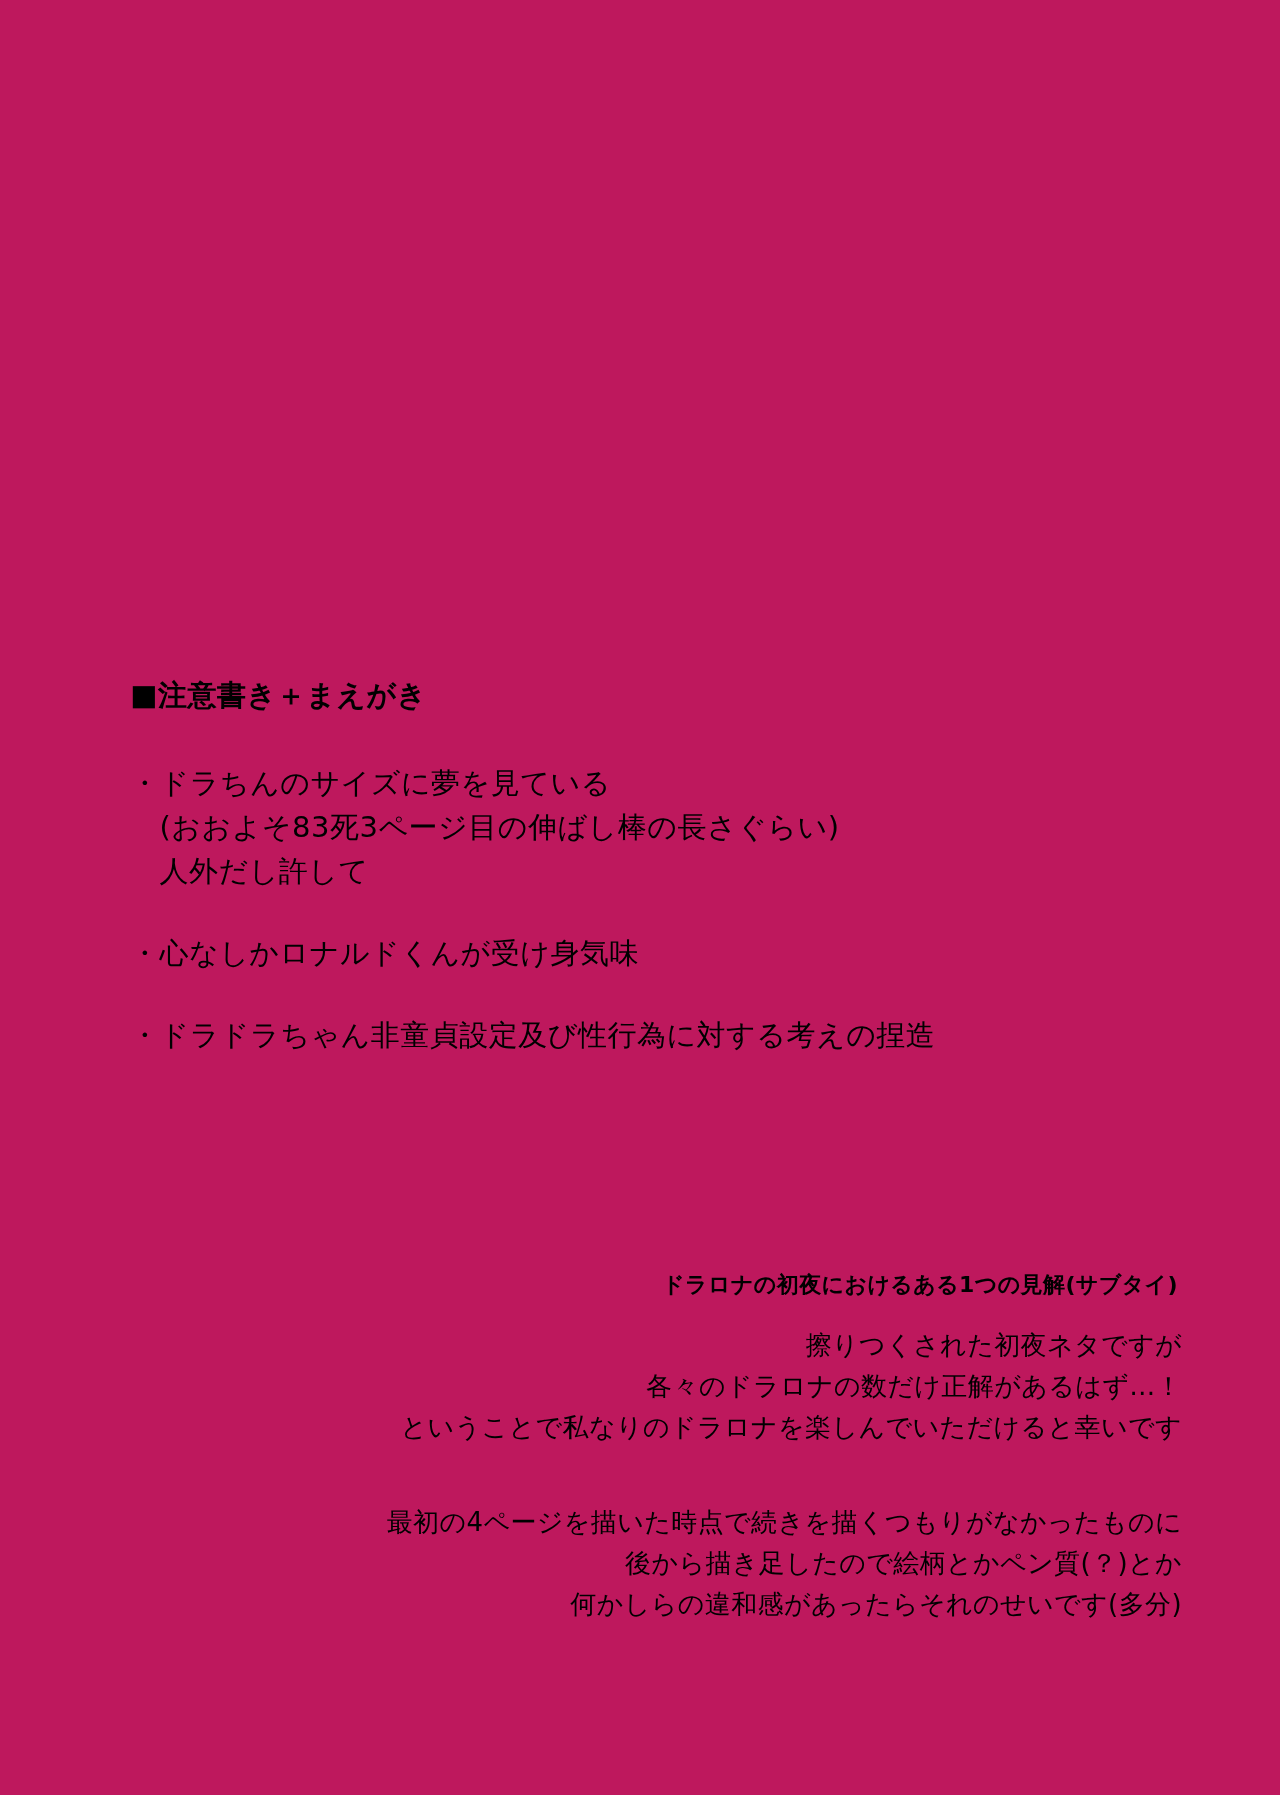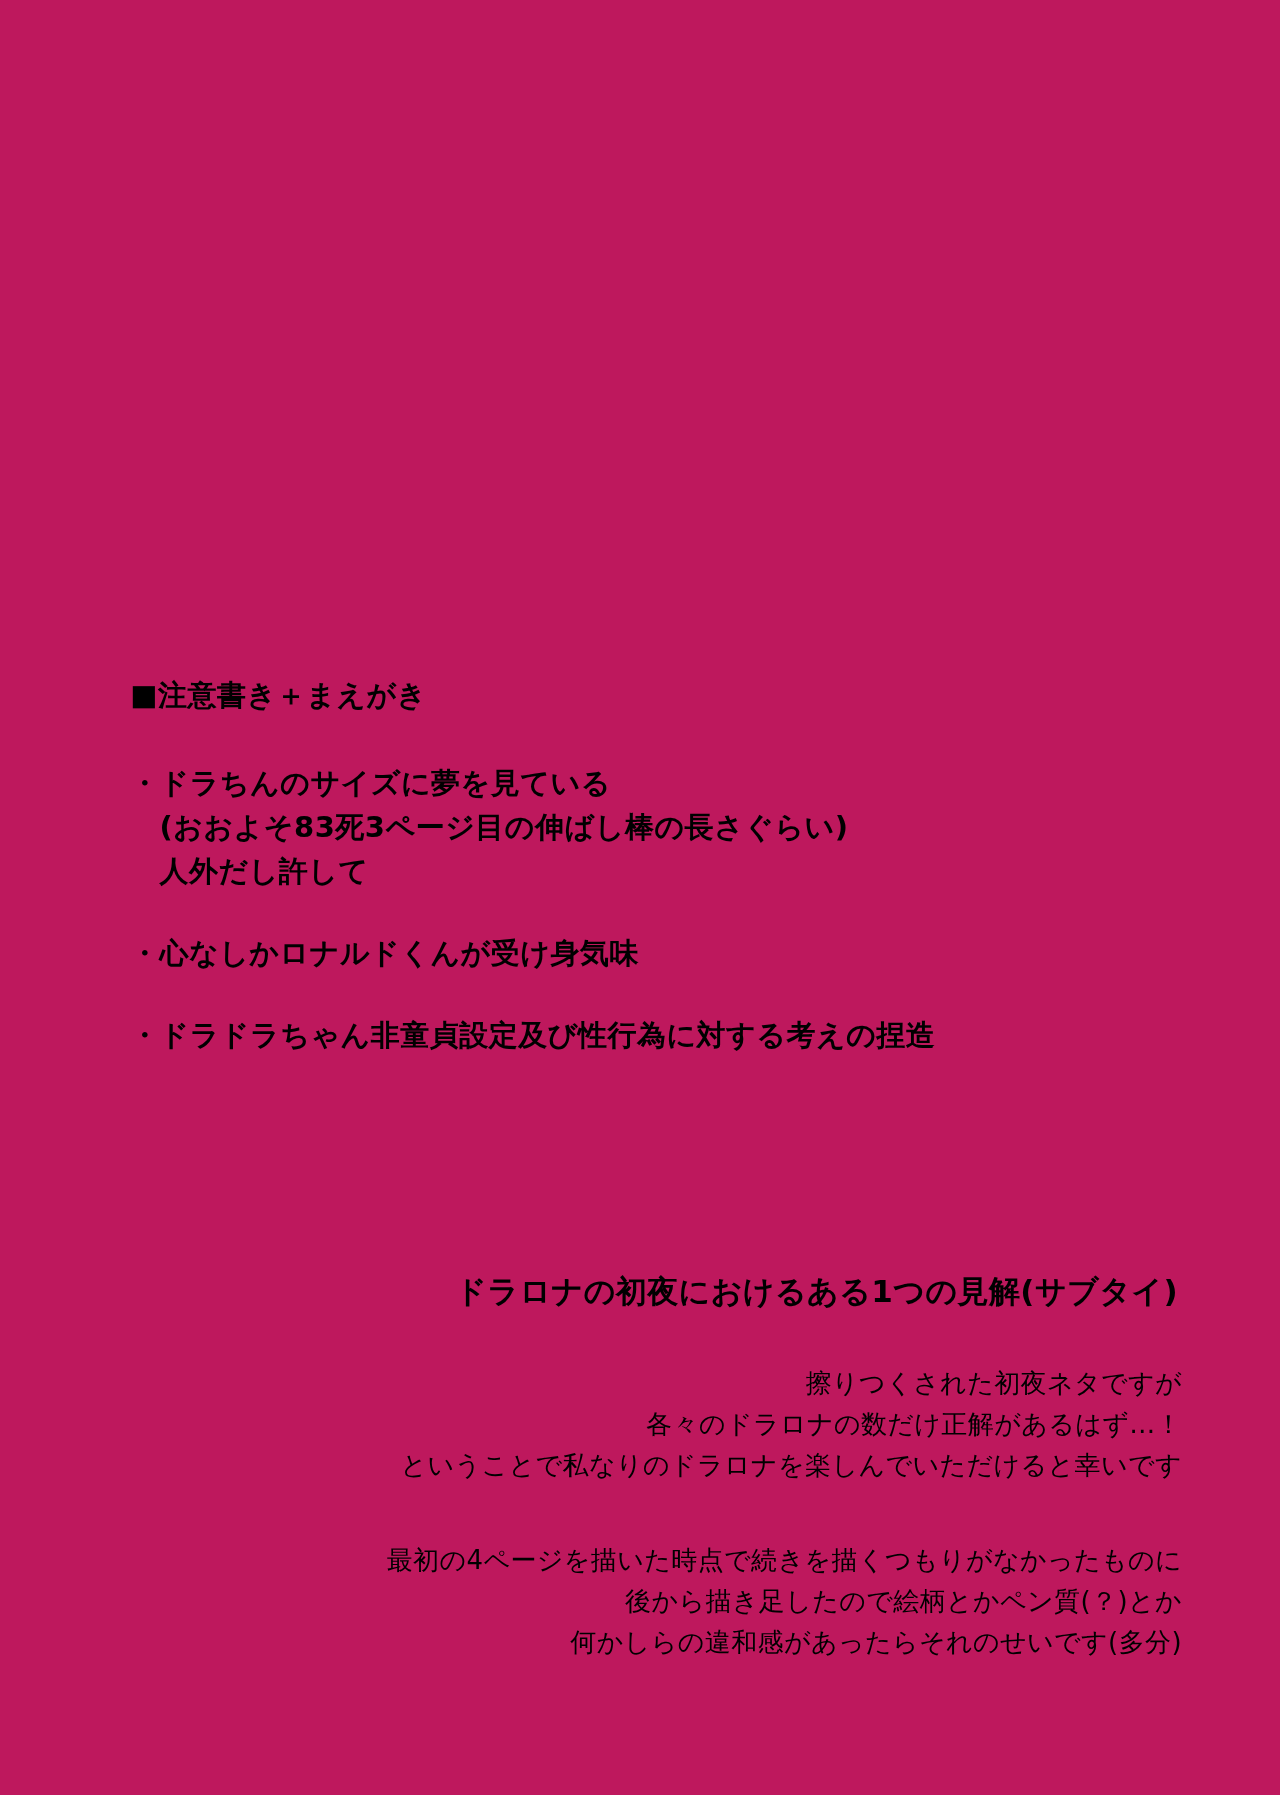--- a/index.html
+++ b/index.html
@@ -31,42 +31,42 @@
   .notes-heading {
     font-size: 29px;
     font-weight: bold;
     line-height: 1.35;
     letter-spacing: 0.5px;
     margin: 0 0 46px 0;
     white-space: pre;
   }
   .note-item {
     font-size: 29px;
-    font-weight: bold;
+    font-weight: normal;
     line-height: 1.52;
     letter-spacing: 0.5px;
     margin: 0 0 38px 0;
     white-space: pre-line;
   }
   .note-item:last-child { margin-bottom: 0; }
 
   
   .afterword {
     position: absolute;
     left: 180px;
     top: 1268px;
     width: 1010px;
     text-align: right;
   }
   .aw-subtitle {
-    font-size: 31px;
+    font-size: 22px;
     font-weight: bold;
     line-height: 1.5;
     letter-spacing: 0.4px;
-    margin: 0 0 48px 0;
+    margin: 0 0 24px 0;
     padding-right: 12px;
     white-space: pre-line;
   }
   .aw-para {
     font-size: 26px;
     font-weight: normal;
     line-height: 1.58;
     letter-spacing: 0.4px;
     margin: 0 0 54px 0;
     padding-right: 8px;

